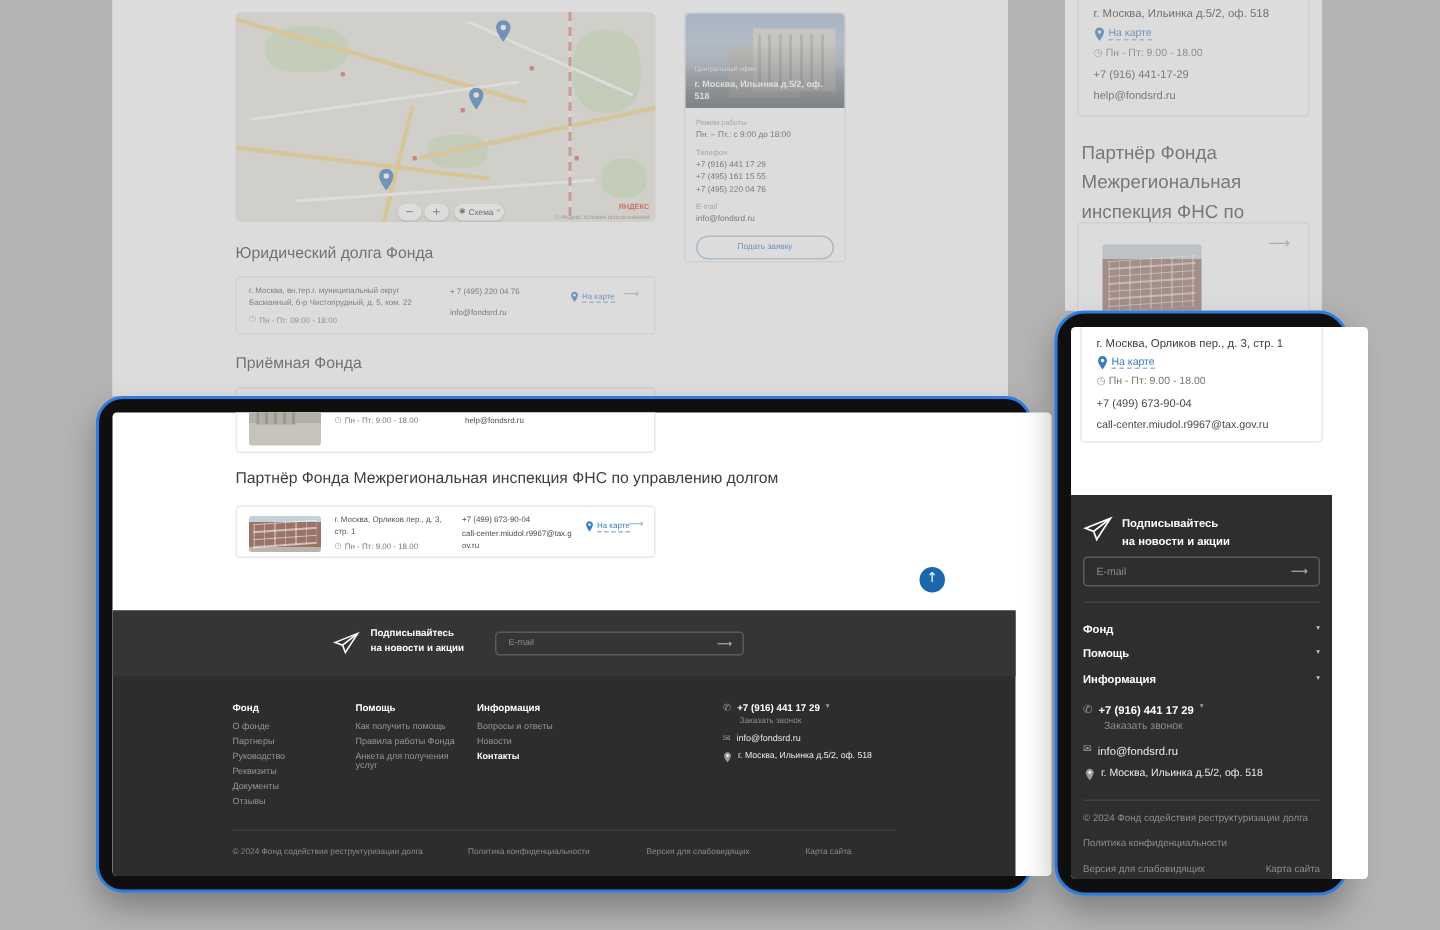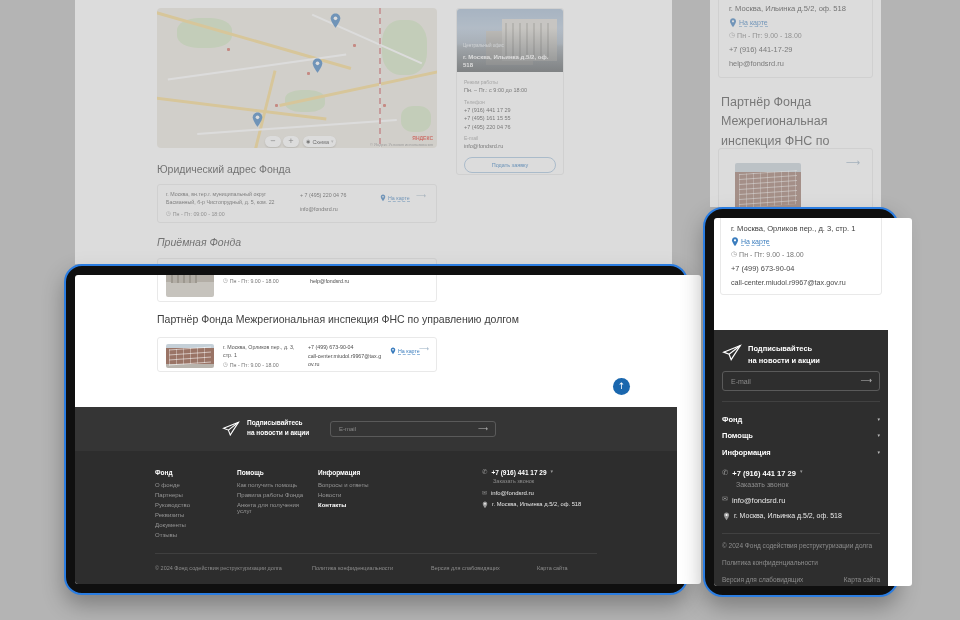--- a/index.html
+++ b/index.html
@@ -186,40 +186,40 @@
         <div class="oc-label">Телефон</div>
         <div class="oc-val">+7 (916) 441 17 29</div>
         <div class="oc-val">+7 (495) 161 15 55</div>
         <div class="oc-val">+7 (495) 220 04 76</div>
         <div class="oc-label">E-mail</div>
         <div class="oc-val">info@fondsrd.ru</div>
         <div class="oc-btn">Подать заявку</div>
       </div>
     </div>
 
-    <h2 class="sec-title" style="left:82px;top:163px;margin:0;font-weight:normal;">Юридический адрес Фонда</h2>
+    <h2 class="sec-title" style="left:82px;top:163px;margin:0;font-weight:normal;">Юридический долга Фонда</h2>
     <div class="card" style="left:82px;top:184px;width:280px;height:39px;">
       <div class="row-addr" style="left:8px;top:6px;width:128px;">г. Москва, вн.тер.г. муниципальный округ Басманный, б-р Чистопрудный, д. 5, ком. 22</div>
       <div class="row-meta" style="left:8px;top:26px;">
         <span class="ic">◷</span>
         <span>Пн - Пт: 09:00 - 18:00</span>
       </div>
       <div class="row-addr" style="left:142px;top:7px;color:#4c4c4c;">+ 7 (495) 220 04 76</div>
       <div class="row-addr" style="left:142px;top:21px;color:#4c4c4c;">info@fondsrd.ru</div>
       <div class="maplink" style="left:222px;top:9px;">
         <svg class="pin" viewBox="0 0 24 30">
             <path d="M12 1C6.9 1 3 5 3 10c0 6.5 9 18 9 18s9-11.5 9-18c0-5-3.9-9-9-9z"></path>
             <circle cx="12" cy="10" r="3.4"></circle>
           </svg>
         <span class="lbl">На карте</span>
       </div>
       <span class="longarrow ic" style="left:258px;top:8px;">⟶</span>
     </div>
 
-    <h2 class="sec-title" style="left:82px;top:236px;margin:0;font-weight:normal;font-style:italic;">Приёмная Фонда</h2>
+    <h2 class="sec-title" style="left:82px;top:236px;margin:0;font-weight:normal;">Приёмная Фонда</h2>
     <div class="card" style="left:82px;top:258px;width:280px;height:44px;">
       
     </div>
 
     <div class="minibox"></div>
   </section>
 
   <div class="device tablet">
     <div class="screen tscreen">
 

